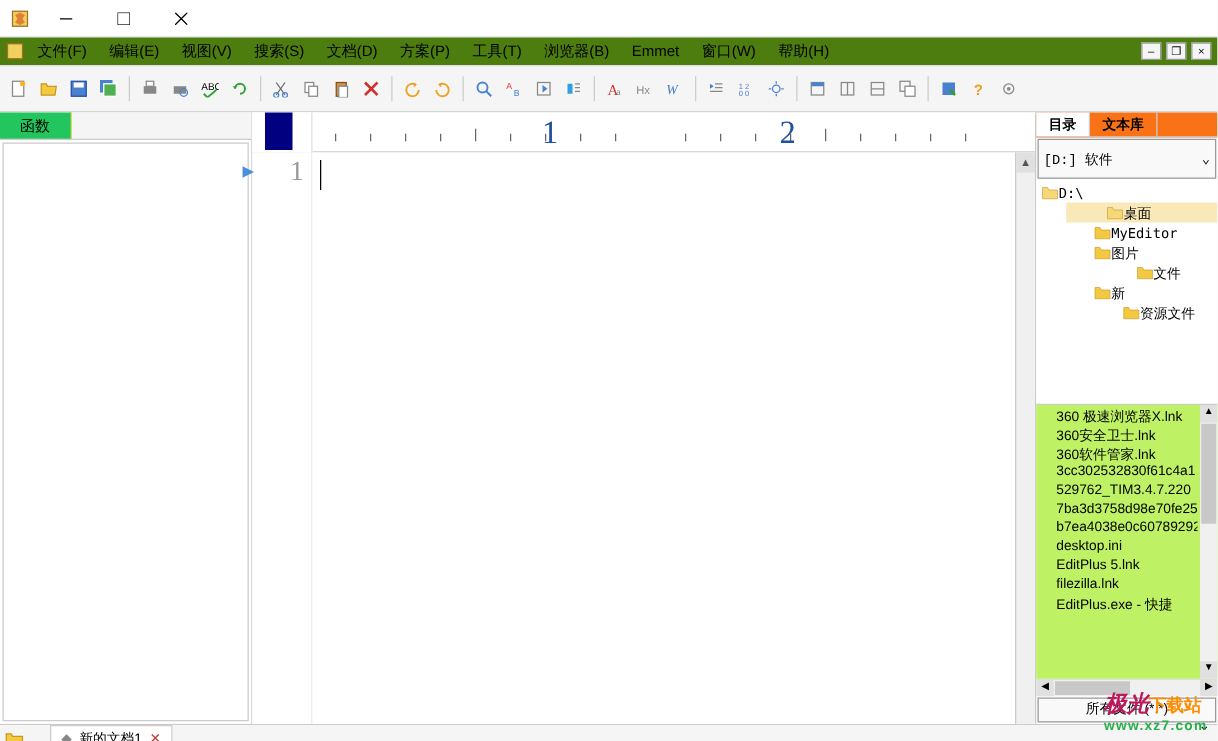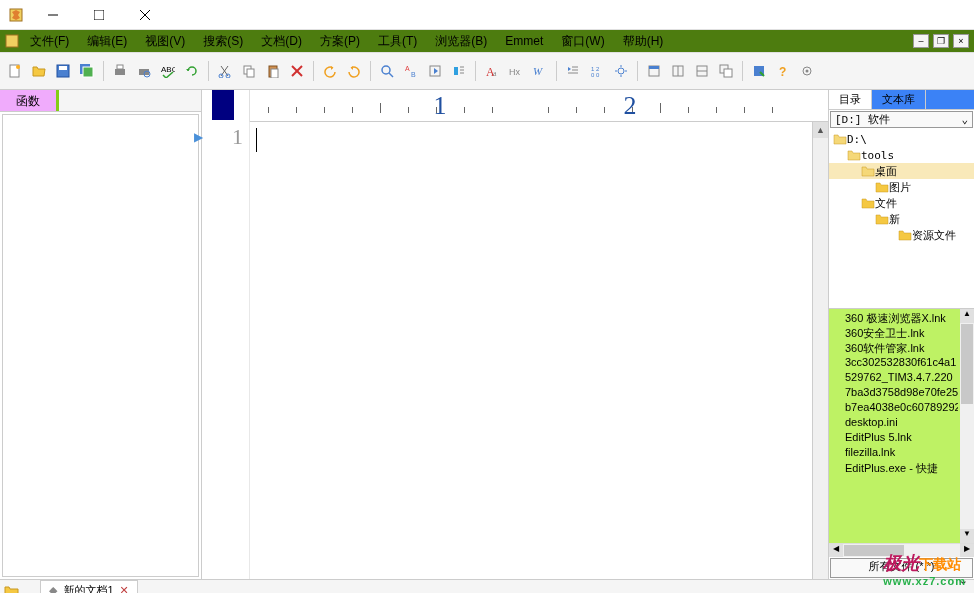--- a/index.html
+++ b/index.html
@@ -11,43 +11,43 @@
 .menubar { height: 22px; background: #4d7c0f; display: flex; align-items: center; padding: 0 4px; gap: 2px; }
 .menubar .menu-item { padding: 2px 8px; cursor: pointer; font-size: 12px; }
 .menubar .spacer { flex: 1; }
 .menubar .mdi-btn { width: 16px; height: 14px; margin: 0 1px; border: 1px solid #999; background: #f5f5f5; cursor: pointer; font-size: 9px; display: flex; align-items: center; justify-content: center; }
 .toolbar { height: 38px; background: #f5f5f5; border-top: 1px solid #e0e0e0; border-bottom: 1px solid #ccc; display: flex; align-items: center; padding: 14px 4px; gap: 2px; }
 .toolbar .tb-btn { width: 22px; height: 22px; display: flex; align-items: center; justify-content: center; cursor: pointer; border: 1px solid transparent; }
 .toolbar .sep { width: 1px; height: 20px; background: #ccc; margin: 0 3px; }
 .main-area { display: flex; height: 489px; }
 .left-panel { width: 202px; border-right: 1px solid #ccc; background: #fff; display: flex; flex-direction: column; }
 .left-panel .panel-tabs { height: 22px; background: #f5f5f5; border-bottom: 1px solid #ccc; display: flex; }
-.left-panel .panel-tab { padding: 3px 16px; font-size: 12px; border-right: 3px solid #84cc16; background: #f0abfc; }
+.left-panel .panel-tab { padding: 3px 16px; font-size: 12px; border-right: 1px solid #84cc16; background: #22c55e; }
 .left-panel .panel-body { flex: 1; border: 1px solid #ccc; margin: 2px; background: #fff; }
 .editor-area { flex: 1; display: flex; flex-direction: column; background: #fff; position: relative; }
 .ruler { height: 32px; background: #fff; border-bottom: 1px solid #ccc; display: flex; position: relative; }
 .ruler .gutter-head { width: 48px; height: 32px; background: #fff; border-right: 1px solid #e0e0e0; }
 .ruler .gutter-head .block { width: 22px; height: 30px; margin-left: 10px; background: #000080; }
 .ruler .ruler-body { flex: 1; position: relative; }
 .ruler .tick { position: absolute; bottom: 8px; width: 1px; height: 6px; background: #666; }
 .ruler .num { position: absolute; bottom: 0; font-size: 26px; color: #2050a0; font-family: "Times New Roman", serif; transform: translateX(-50%); }
 .editor-body { flex: 1; display: flex; }
 .gutter { width: 48px; background: #fff; border-right: 1px solid #e8e8e8; text-align: right; padding-right: 6px; font-size: 22px; color: #999; font-family: "Times New Roman", serif; position: relative; }
 .gutter .arrow { position: absolute; left: -8px; top: 8px; color: #4a90d9; font-size: 12px; }
 .gutter .lineno { padding-top: 2px; }
 .text-area { flex: 1; background: #fff; position: relative; }
 .caret { position: absolute; left: 6px; top: 6px; width: 1px; height: 24px; background: #000; animation: blink 1s infinite; }
 @keyframes blink { 50% { opacity: 0; } }
 .right-scrollbar { width: 16px; background: #f0f0f0; border-left: 1px solid #ccc; position: relative; }
 .right-scrollbar .sarrow { height: 16px; background: #e0e0e0; display: flex; align-items: center; justify-content: center; font-size: 9px; color: #555; }
 .right-panel { width: 146px; border-left: 1px solid #ccc; background: #fff; display: flex; flex-direction: column; font-size: 12px; }
-.right-panel .rp-tabs { height: 20px; display: flex; border-bottom: 1px solid #ccc; background: #3b82f6; }
+.right-panel .rp-tabs { height: 20px; display: flex; border-bottom: 1px solid #ccc; background: #f97316; font-weight: bold; }
 .right-panel .rp-tab { padding: 2px 10px; border-right: 1px solid #ccc; font-size: 11px; cursor: pointer; }
 .right-panel .rp-tab.active { background: #fff; }
-.right-panel .drive-sel { height: 17px; border: 1px solid #999; margin: 1px; display: flex; align-items: center; padding: 0 4px; font-family: "Courier New", monospace; font-size: 11px; background: #f9f9f9; }
+.right-panel .drive-sel { height: 32px; border: 1px solid #999; margin: 1px; display: flex; align-items: center; padding: 0 4px; font-family: "Courier New", monospace; font-size: 11px; background: #f9f9f9; }
 .right-panel .drive-sel .dd { margin-left: auto; }
 .right-panel .folder-tree { flex: 0 0 180px; overflow: hidden; font-family: "SimSun", monospace; font-size: 11px; padding: 2px 0; background: #fff; border-bottom: 1px solid #ccc; }
 .right-panel .tree-item { display: flex; align-items: center; height: 16px; white-space: nowrap; }
 .right-panel .tree-item.selected { background: #f9e9b9; }
 .right-panel .file-list { flex: 1; overflow: hidden; font-family: Liberation Sans, sans-serif; font-size: 11px; padding: 2px 16px; background: #bef264; position: relative; }
 .right-panel .file-item { height: 15px; white-space: nowrap; overflow: hidden; }
 .right-panel .file-scroll { position: absolute; right: 0; top: 0; bottom: 0; width: 14px; background: #f0f0f0; display: flex; flex-direction: column; }
 .right-panel .file-scroll .sarrow { height: 14px; background: #e0e0e0; font-size: 8px; text-align: center; }
 .right-panel .file-scroll .thumb { flex: 0 0 80px; background: #c8c8c8; margin: 1px; }
 .right-panel .hscroll { height: 14px; background: #f0f0f0; display: flex; border-top: 1px solid #ddd; }
@@ -383,39 +383,39 @@
       <span>[D:] 软件</span>
       <span class="dd">⌄</span>
     </div>
     <div class="folder-tree" id="folder-tree">
         <div class="tree-item" style="padding-left: 4px;">
           <svg class="folder open" width="14" height="12" viewBox="0 0 14 12">
             <path d="M1 2 L5 2 L6 4 L13 4 L13 11 L1 11 Z"></path>
           </svg>
           <span>D:\</span>
         </div>
-        <div class="tree-item" style="padding-left: 18px;">
-          <svg class="folder open" width="14" height="12" viewBox="0 0 14 12">
-            <path d="M1 2 L5 2 L6 4 L13 4 L13 11 L1 11 Z"></path>
-          </svg>
-          <span>tools</span>
-        </div>
-        <div class="tree-item selected" style="padding-left: 32px;">
+        <div class="tree-item selected" style="padding-left: 32px; margin-left: 24px;">
           <svg class="folder open" width="14" height="12" viewBox="0 0 14 12">
             <path d="M1 2 L5 2 L6 4 L13 4 L13 11 L1 11 Z"></path>
           </svg>
           <span>桌面</span>
         </div>
         <div class="tree-item" style="padding-left: 46px;">
           <svg class="folder" width="14" height="12" viewBox="0 0 14 12">
             <path d="M1 2 L5 2 L6 4 L13 4 L13 11 L1 11 Z"></path>
           </svg>
+          <span>MyEditor</span>
+        </div>
+        <div class="tree-item" style="padding-left: 46px;">
+          <svg class="folder" width="14" height="12" viewBox="0 0 14 12">
+            <path d="M1 2 L5 2 L6 4 L13 4 L13 11 L1 11 Z"></path>
+          </svg>
           <span>图片</span>
         </div>
-        <div class="tree-item" style="padding-left: 32px;">
+        <div class="tree-item" style="padding-left: 50px; justify-content: center;">
           <svg class="folder" width="14" height="12" viewBox="0 0 14 12">
             <path d="M1 2 L5 2 L6 4 L13 4 L13 11 L1 11 Z"></path>
           </svg>
           <span>文件</span>
         </div>
         <div class="tree-item" style="padding-left: 46px;">
           <svg class="folder" width="14" height="12" viewBox="0 0 14 12">
             <path d="M1 2 L5 2 L6 4 L13 4 L13 11 L1 11 Z"></path>
           </svg>
           <span>新</span>

